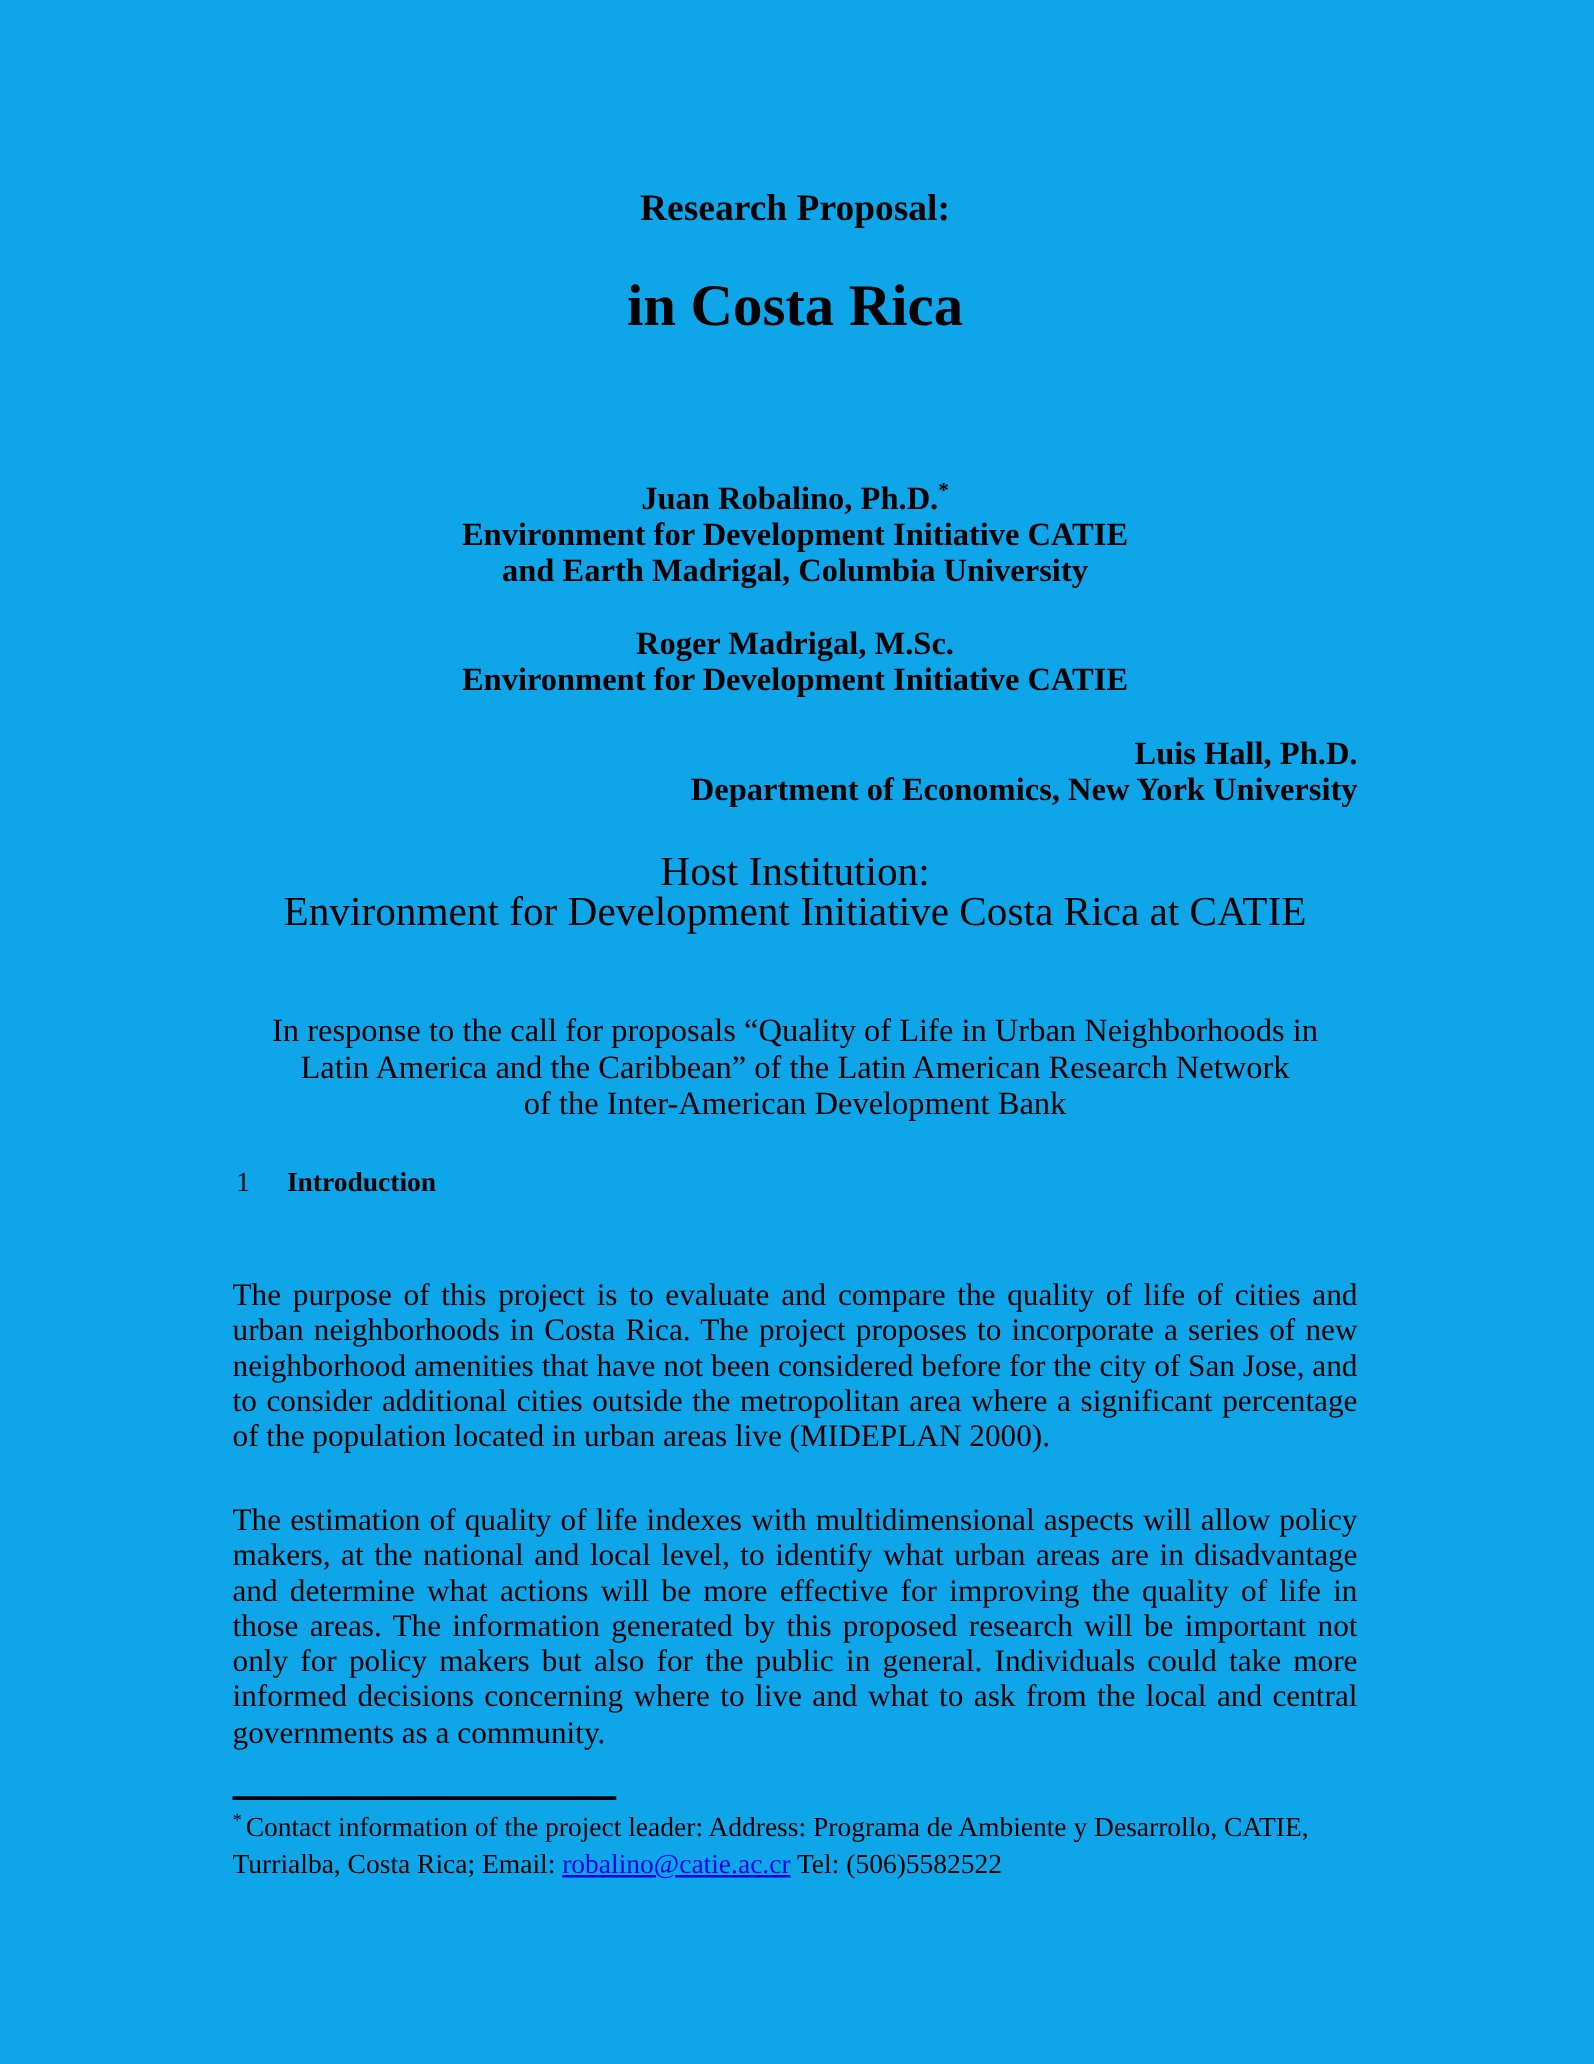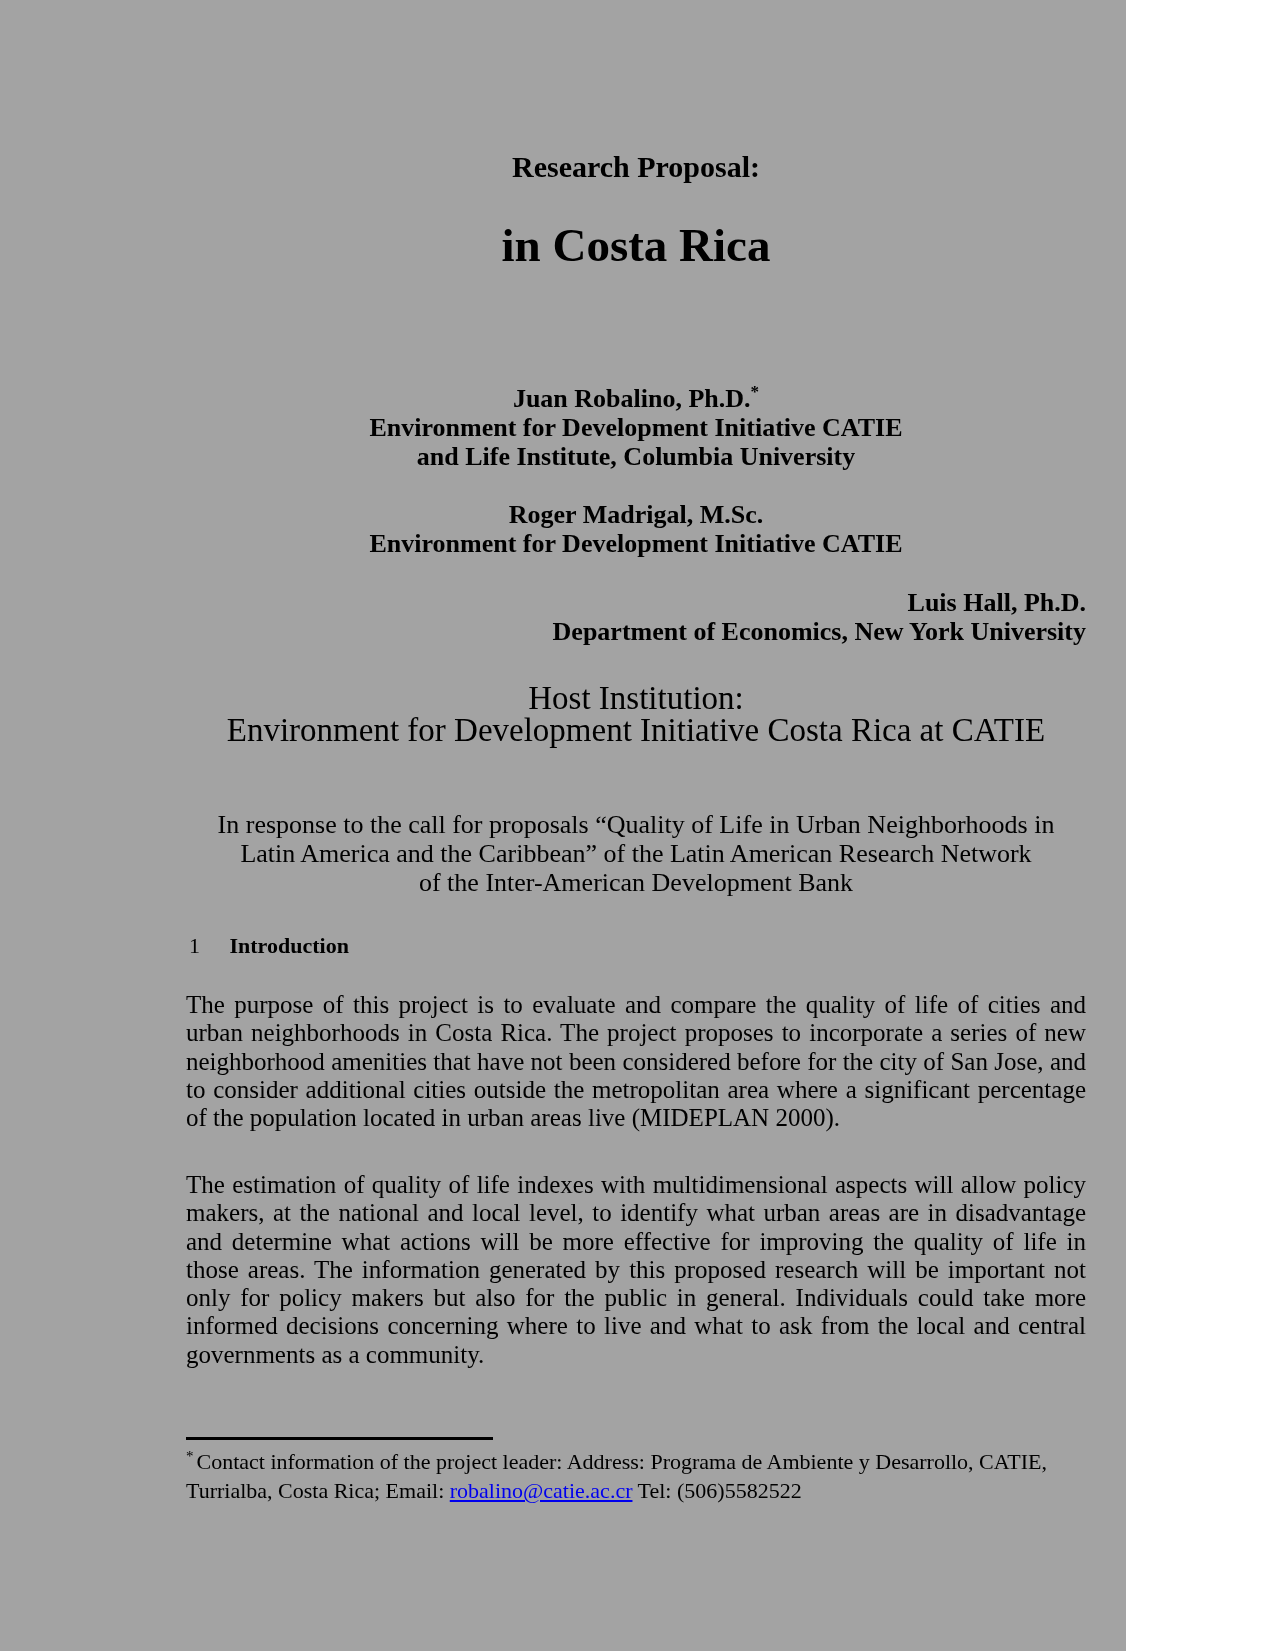--- a/index.html
+++ b/index.html
@@ -2,23 +2,23 @@
 <html><head>
 <meta charset="utf-8">
 <style>
   html, body {
     margin: 0;
     padding: 0;
     background: #ffffff;
   }
   .page {
     position: relative;
-    width: 1126px;
+    width: 1275px;
     height: 1651px;
-    background: #a3a3a3;
+    background: #0ea5e9;
     color: #000000;
     font-family: "Liberation Serif", "DejaVu Serif", serif;
     overflow: hidden;
   }
   .block {
     position: absolute;
     left: 186px;
     width: 900px;
   }
   .centered {
@@ -71,20 +71,21 @@
   }
   .section-heading .sec-title {
     font-weight: bold;
     display: inline-block;
     margin-left: 24px;
   }
   .body-para {
     font-size: 25px;
     line-height: 28.3px;
     text-align: justify;
+    margin-top: 32px;
   }
   .para-1 { top: 991px; }
   .para-2 { top: 1171px; }
   .footnote-rule {
     position: absolute;
     left: 186px;
     top: 1437px;
     width: 307px;
     height: 3px;
     background: #000000;
@@ -113,21 +114,21 @@
 
   <div class="block centered kicker">Research Proposal:</div>
 
   <div class="block centered doc-title">
     <span class="line">in Costa Rica</span>
   </div>
 
   <div class="block centered author-block author-1">
     <span class="line"><span>Juan Robalino, Ph.D.</span><sup>*</sup></span>
     <span class="line">Environment for Development Initiative CATIE</span>
-    <span class="line">and Life Institute, Columbia University</span>
+    <span class="line">and Earth Madrigal, Columbia University</span>
   </div>
 
   <div class="block centered author-block author-2">
     <span class="line">Roger Madrigal, M.Sc.</span>
     <span class="line">Environment for Development Initiative CATIE</span>
   </div>
 
   <div class="block centered author-block author-3">
     <span class="line">Luis Hall, Ph.D.</span>
     <span class="line">Department of Economics, New York University</span>

